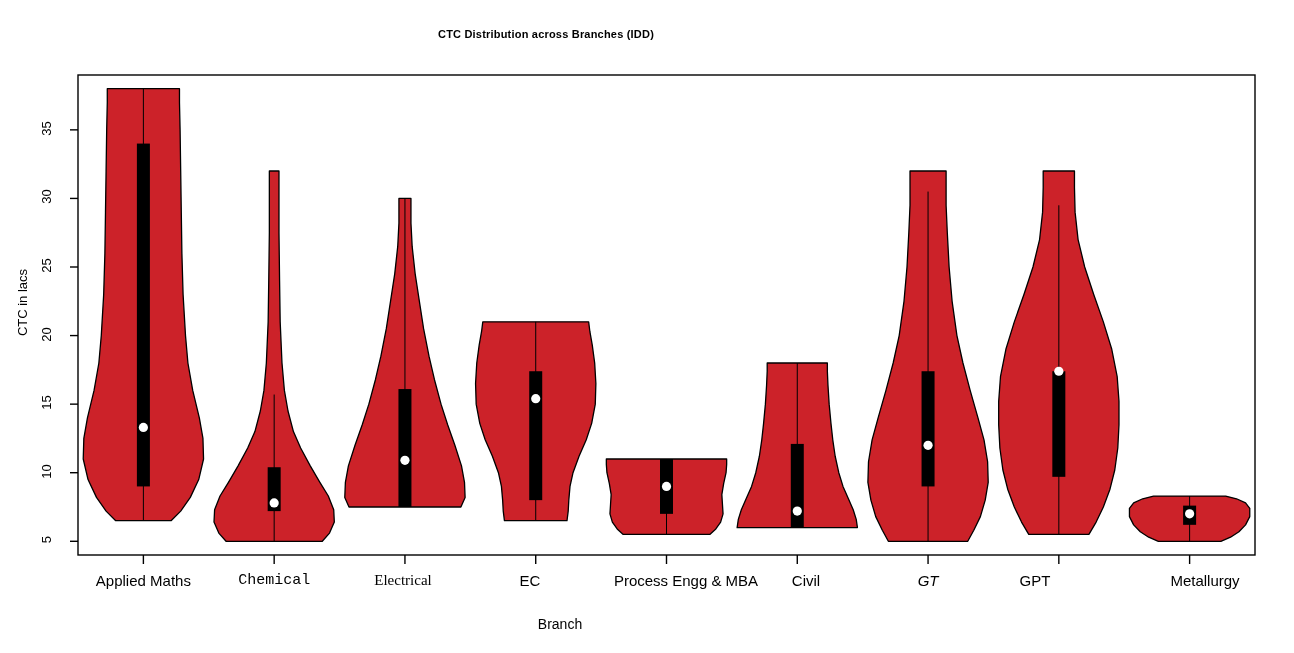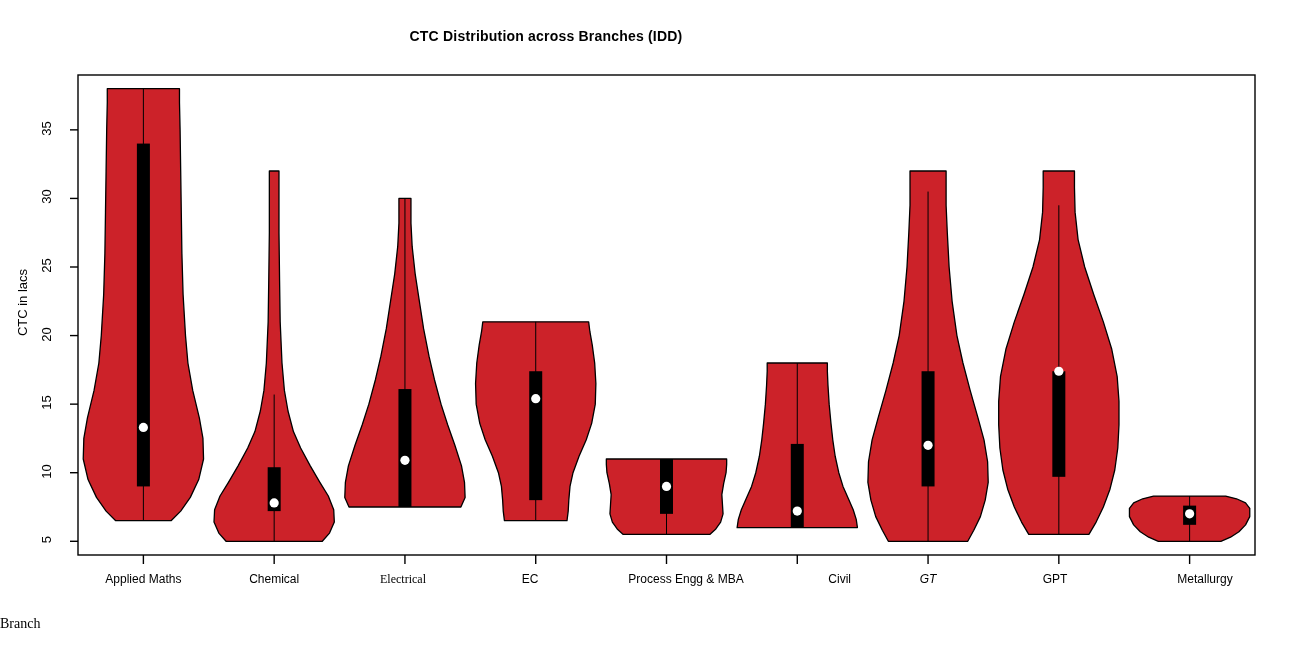--- a/index.html
+++ b/index.html
@@ -1,26 +1,26 @@
 <!DOCTYPE html>
 <html><head>
 <meta charset="utf-8">
 <style>
   html,body{margin:0;padding:0;background:#ffffff;}
   body{width:1294px;height:653px;position:relative;overflow:hidden;
        font-family:"Liberation Sans","DejaVu Sans",sans-serif;color:#000;}
   #chart-title{position:absolute;left:0;top:28px;width:1092px;text-align:center;
-       font-size:14px;font-weight:bold;letter-spacing:.2px;}
+       font-size:11px;font-weight:bold;letter-spacing:.2px;}
   #plot-wrap{position:absolute;left:0;top:0;width:1294px;height:653px;}
   #ylabel{position:absolute;left:-48px;top:295px;width:140px;text-align:center;
        font-size:13px;transform:rotate(-90deg);transform-origin:center center;}
-  #xlabel{position:absolute;left:0;top:616px;width:1120px;text-align:left;font-size:14px;font-family:Liberation Serif, serif;}
+  #xlabel{position:absolute;left:0;top:616px;width:1120px;text-align:center;font-size:14px;}
   .ytick-lab{position:absolute;font-size:13px;text-align:center;
        transform:rotate(-90deg);transform-origin:center center;width:40px;}
-  .xtick-lab{position:absolute;font-size:12px;text-align:center;width:160px;top:572px;}
+  .xtick-lab{position:absolute;font-size:15px;text-align:center;width:160px;top:572px;}
   svg{position:absolute;left:0;top:0;}
 </style>
 </head>
 <body>
 
 <div id="chart-title">CTC Distribution across Branches (IDD)</div>
 
 <div id="plot-wrap">
   <svg id="plot-svg" width="1294" height="653">
       <rect x="78" y="75" width="1177" height="480" fill="none" stroke="#000000" stroke-width="1.4"></rect>
@@ -101,22 +101,22 @@
       <div class="ytick-lab" style="left: 26px; top: 532.286px;">5</div>
       <div class="ytick-lab" style="left: 26px; top: 463.714px;">10</div>
       <div class="ytick-lab" style="left: 26px; top: 395.143px;">15</div>
       <div class="ytick-lab" style="left: 26px; top: 326.571px;">20</div>
       <div class="ytick-lab" style="left: 26px; top: 258px;">25</div>
       <div class="ytick-lab" style="left: 26px; top: 189.429px;">30</div>
       <div class="ytick-lab" style="left: 26px; top: 120.857px;">35</div>
     </div>
   <div id="xtick-layer">
       <div class="xtick-lab" style="left: 63.3889px;">Applied Maths</div>
-      <div class="xtick-lab" style="left: 194.167px;">Chemical</div>
+      <div class="xtick-lab" style="left: 194.167px; font-family: Liberation Mono, monospace;">Chemical</div>
       <div class="xtick-lab" style="left: 323px; font-family: Liberation Serif, serif;">Electrical</div>
       <div class="xtick-lab" style="left: 450px;">EC</div>
       <div class="xtick-lab" style="left: 606px;">Process Engg &amp; MBA</div>
-      <div class="xtick-lab" style="left: 691px; text-align: right;">Civil</div>
+      <div class="xtick-lab" style="left: 726px;">Civil</div>
       <div class="xtick-lab" style="left: 848.056px; font-style: italic;">GT</div>
-      <div class="xtick-lab" style="left: 975px;">GPT</div>
+      <div class="xtick-lab" style="left: 955px;">GPT</div>
       <div class="xtick-lab" style="left: 1125px;">Metallurgy</div>
     </div>
 </div>
 
 </body></html>

